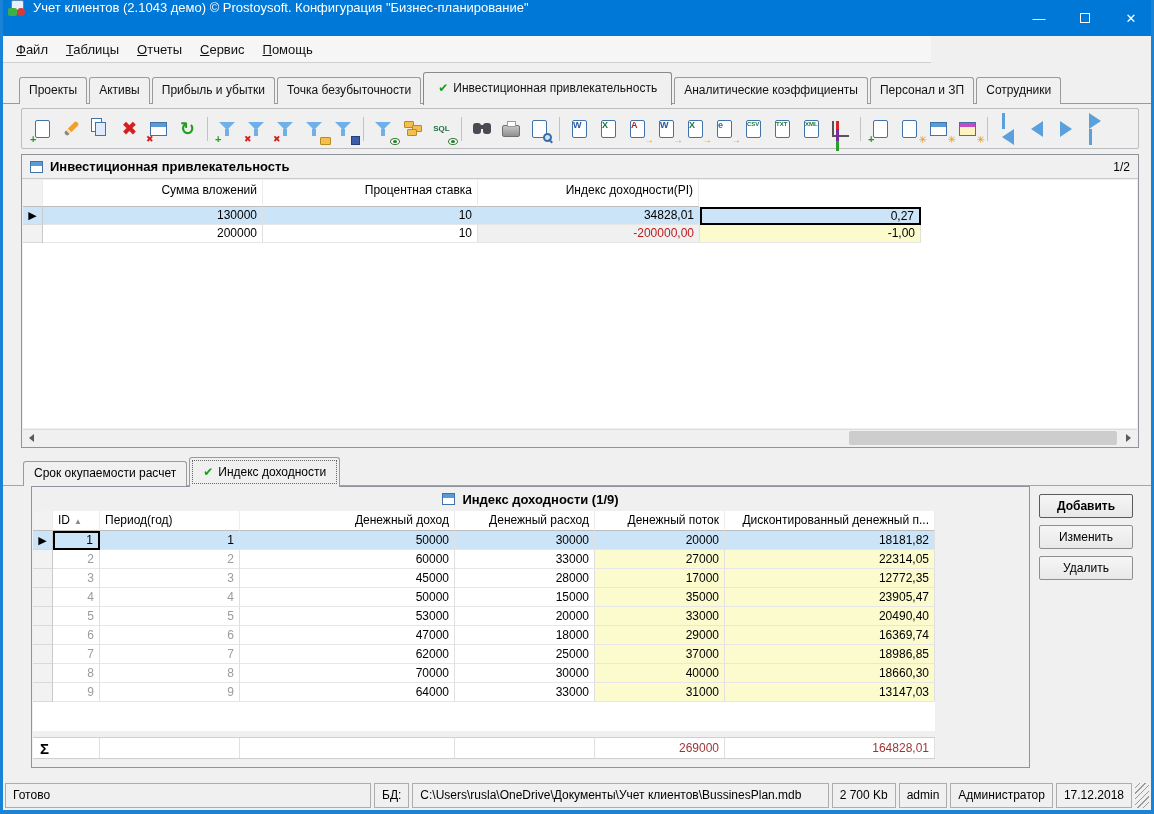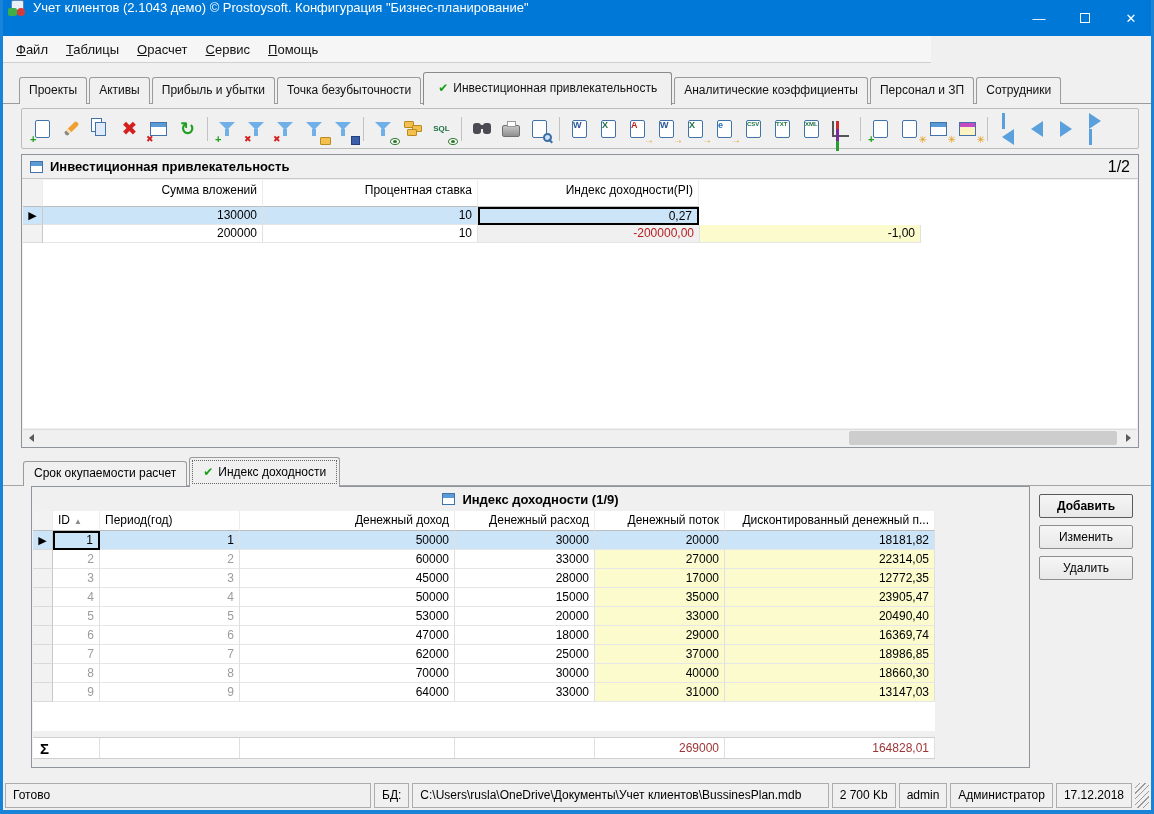--- a/index.html
+++ b/index.html
@@ -81,21 +81,21 @@
   .nav{display:flex;align-items:center;gap:1px}
   .tri{width:0;height:0;border-top:8px solid transparent;border-bottom:8px solid transparent}
   .tri-r{border-left:12px solid #5aa0dc}
   .tri-l{border-right:12px solid #5aa0dc}
   .nbar{width:3px;height:16px;background:#5aa0dc}
   
   .panel{position:absolute;background:#f0f0f0;border:1px solid #8f949c}
   .mainpanel{left:18px;top:154px;width:1118px;height:294px}
   .ptitle{height:24px;display:flex;align-items:center;padding:0 8px;font-size:13px;font-weight:bold;border-bottom:1px solid #c9c9c9}
   .gico{width:13px;height:12px;border:1px solid #4173a9;background:linear-gradient(180deg,#5b9bd5 0 4px,#fff 4px);margin-right:7px;flex:0 0 auto}
-  .pager{margin-left:auto;font-weight:normal;font-size:16px}
+  .pager{margin-left:auto;font-weight:normal;font-size:12px}
   .gridarea{position:absolute;left:1px;right:1px;top:25px;bottom:19px;background:#fff;overflow:hidden}
   .hrow,.trow{display:flex;font-size:12px;white-space:nowrap}
   .hrow{height:27px;line-height:20px}
   .trow{height:18px;line-height:17px}
   .cell{padding:0 5px;text-align:right;overflow:hidden;border-right:1px solid #e0e0e0;border-bottom:1px solid #e6e6e6}
   .hrow .cell{border-bottom:1px solid #bdbdbd;border-right:1px solid #ececec}
   .csel{background:#f2f2f2;border-right:1px solid #c9c9c9;border-bottom:1px solid #d9d9d9;text-align:center;padding:0}
   .ptr{font-size:11px;color:#000}
   .mc0{width:20px;flex:0 0 auto}.mc1{width:220px;flex:0 0 auto}.mc2{width:215px;flex:0 0 auto}
   .mc3{width:222px;flex:0 0 auto}.mc4{width:221px;flex:0 0 auto}
@@ -163,21 +163,21 @@
         <span class="maxglyph"></span>
       </span>
     <span class="wbtn">
         <span>✕</span>
       </span>
   </div>
 
   <div class="menubar">
     <span class="mitem"><span class="ac">Ф</span><span>айл</span></span>
     <span class="mitem"><span class="ac">Т</span><span>аблицы</span></span>
-    <span class="mitem"><span class="ac">О</span><span>расчет</span></span>
+    <span class="mitem"><span class="ac">О</span><span>тчеты</span></span>
     <span class="mitem"><span class="ac">С</span><span>ервис</span></span>
     <span class="mitem"><span class="ac">П</span><span>омощь</span></span>
   </div>
 
   <div class="tabstrip">
     <div class="tabline"></div>
     <div class="tab"><span>Проекты</span></div>
     <div class="tab"><span>Активы</span></div>
     <div class="tab"><span>Прибыль и убытки</span></div>
     <div class="tab"><span>Точка безубыточности</span></div>
@@ -389,20 +389,21 @@
       <div class="hrow">
         <div class="cell csel mc0"></div>
         <div class="cell mc1">Сумма вложений</div>
         <div class="cell mc2">Процентная ставка</div>
         <div class="cell mc4">Индекс доходности(PI)</div>
       </div>
       <div class="trow rowsel">
         <div class="cell csel mc0"><span class="ptr">▶</span></div>
         <div class="cell mc1">130000</div>
         <div class="cell mc2">10</div>
+        <div class="cell mc3">34828,01</div>
         <div class="cell mc4 focus">0,27</div>
       </div>
       <div class="trow">
         <div class="cell csel mc0"></div>
         <div class="cell mc1">200000</div>
         <div class="cell mc2">10</div>
         <div class="cell mc3 graycell">-200000,00</div>
         <div class="cell mc4 yellow">-1,00</div>
       </div>
     </div>

